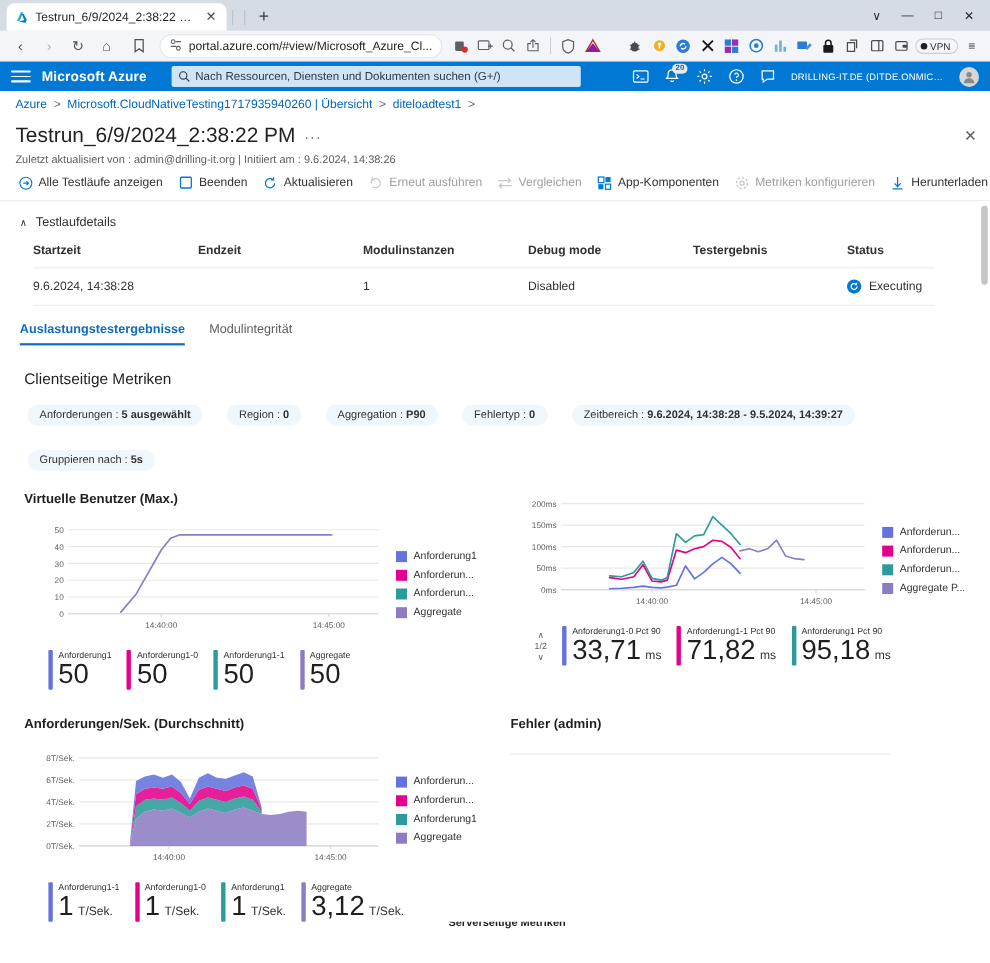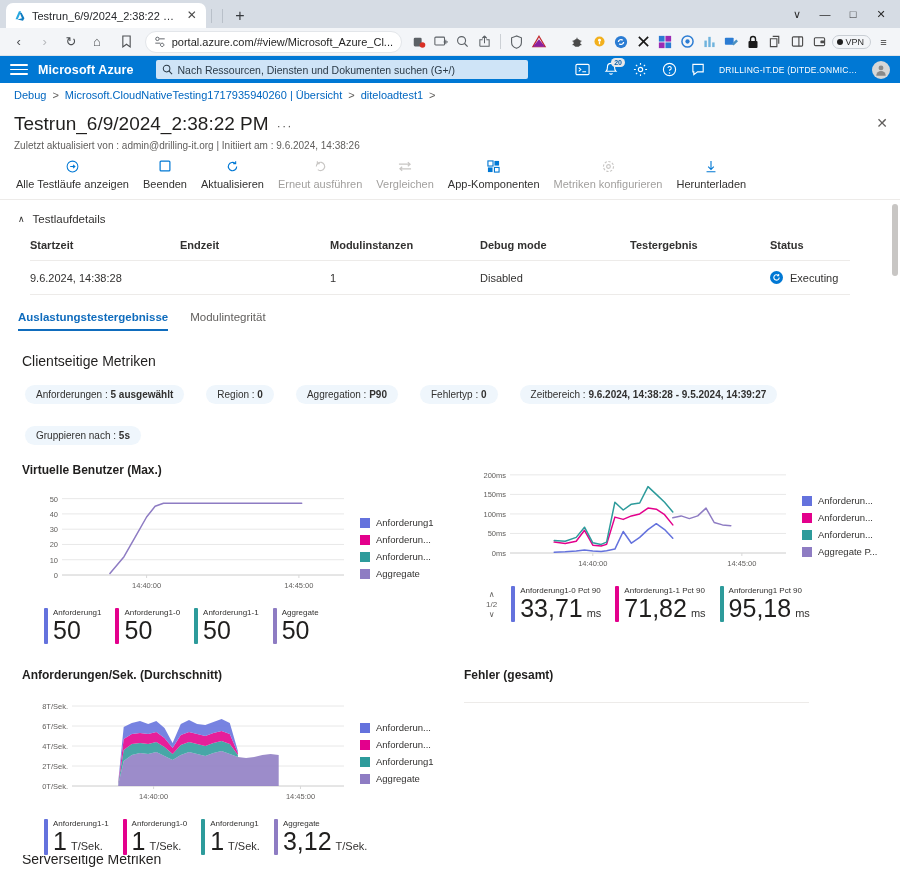--- a/index.html
+++ b/index.html
@@ -91,21 +91,21 @@
   .blade-title{ font-size:19px; color:#201f1e; font-weight:normal; display:flex;
                 align-items:baseline; gap:8px; }
   .ellipsis-btn{ color:#605e5c; font-size:13px; letter-spacing:1px; }
   .blade-sub{ font-size:10px; color:#605e5c; margin-top:5px; }
   .blade-close{ position:absolute; right:12px; top:8px; font-size:14px; color:#605e5c; }
 
   
   .cmdbar{ display:flex; align-items:center; gap:14px; padding:8px 14px 9px 16px;
            border-bottom:1px solid #edebe9; flex-wrap:nowrap; }
   .cmd{ display:flex; align-items:center; gap:5px; font-size:11px; color:#323130;
-        white-space:nowrap;flex-direction:column; }
+        white-space:nowrap; }
   .cmd .ci{ width:14px;height:14px;display:flex;align-items:center;justify-content:center;
             color:#0078d4; }
   .cmd.disabled{ color:#a19f9d; }
   .cmd.disabled .ci{ color:#c8c6c4; }
 
   
   .scrollarea{ position:relative; padding:0 0 0 0; }
   .scrollbar{ position:absolute; right:0; top:0; width:10px; bottom:0; background:#fff; }
   .scrollbar .thumb{ position:absolute; left:2px; width:6px; top:4px; height:72px;
                      background:#c8c6c4; border-radius:3px; }
@@ -151,21 +151,21 @@
   .metric{ display:flex; gap:5px; }
   .mbar{ width:4px; border-radius:1px; }
   .mtext .mlabel{ font-size:8px; color:#323130; white-space:nowrap; }
   .mtext .mval{ font-size:25px; color:#201f1e; line-height:1.08; font-weight:normal;
                 display:flex; align-items:baseline; gap:4px; }
   .mtext .munit{ font-size:11px; color:#323130; }
 
   .emptypanel-line{ width:345px; height:1px; background:#edebe9; margin-top:20px; }
 
   .bottom-clip{ overflow:hidden; height:16px; padding-left:22px; }
-  .bottom-clip .t{ font-size:14px; color:#201f1e; font-weight:normal; margin-top:-4px;}
+  .bottom-clip .t{ font-size:10px; color:#201f1e; font-weight:bold; margin-top:-4px;text-align:center;}
   svg{ overflow:visible; }
   text{ font-family:"Liberation Sans", sans-serif; }
 </style>
 </head>
 <body>
 
 <div class="browser-tabstrip">
   <div class="btab active">
     <span class="azlogo">
       <svg width="12" height="12" viewBox="0 0 16 16">
@@ -378,21 +378,21 @@
     <div class="avatar">
       <svg width="14" height="14" viewBox="0 0 16 16">
           <circle cx="8" cy="5.6" r="2.8" fill="#8a8a8a"></circle>
           <path d="M2.6 14.5a5.4 5.4 0 0 1 10.8 0z" fill="#8a8a8a"></path>
         </svg>
     </div>
   </div>
 </div>
 
 <div class="crumbs">
-  <span class="crumb">Debug</span>
+  <span class="crumb">Azure</span>
   <span class="sep">&gt;</span>
   <span class="crumb">Microsoft.CloudNativeTesting1717935940260 | Übersicht</span>
   <span class="sep">&gt;</span>
   <span class="crumb">diteloadtest1</span>
   <span class="sep">&gt;</span>
 </div>
 
 <div class="blade">
   <div class="blade-head">
     <div class="blade-title">
@@ -808,21 +808,21 @@
                 <div class="mval">
                   <span>3,12</span>
                   <span class="munit">T/Sek.</span>
                 </div>
               </div>
           </div>
         </div>
       </div>
 
       <div style="padding-top:24px">
-        <div class="panel-title">Fehler (gesamt)</div>
+        <div class="panel-title">Fehler (admin)</div>
         <div class="emptypanel-line"></div>
       </div>
     </div>
 
     <div class="bottom-clip">
       <div class="t">Serverseitige Metriken</div>
     </div>
   </div>
 </div>
 

